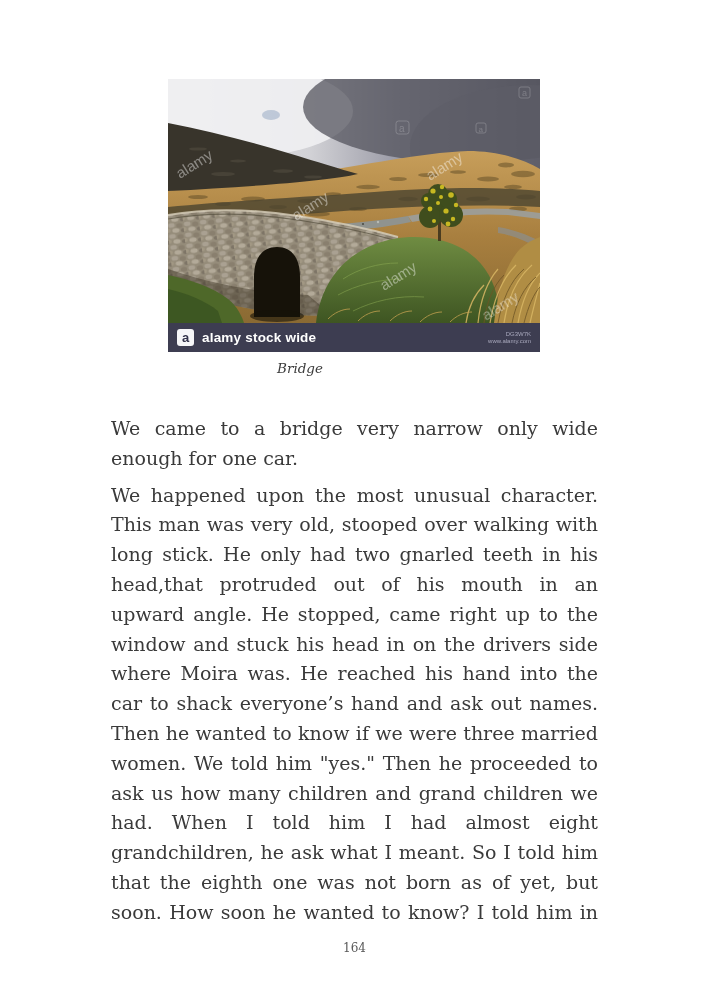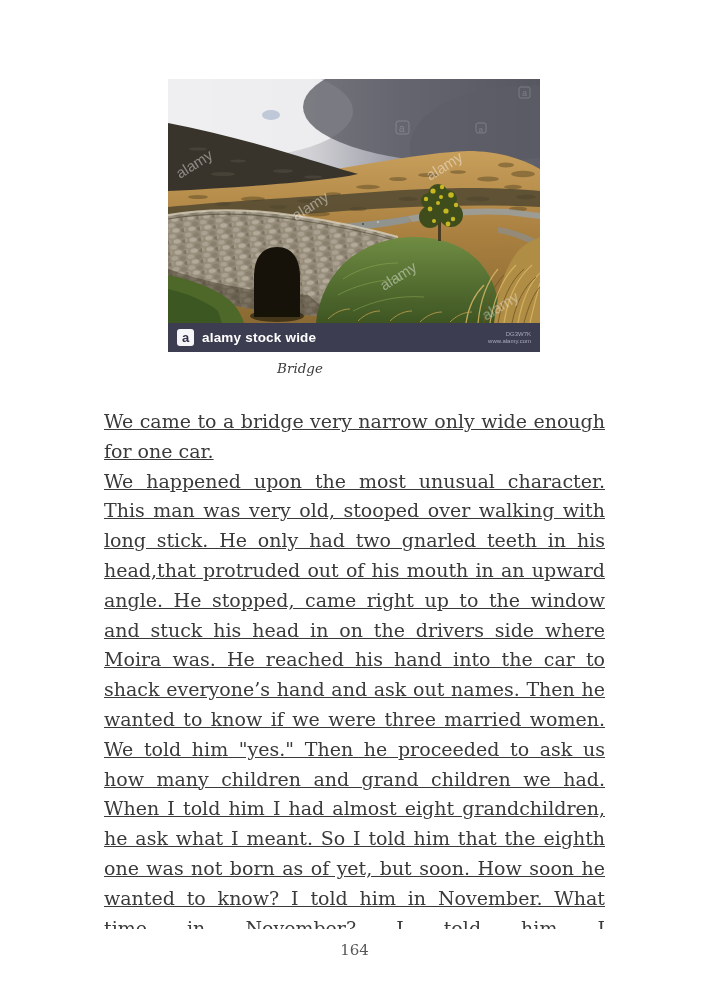--- a/index.html
+++ b/index.html
@@ -33,26 +33,26 @@
   
   .caption {
     position: absolute; left: 0; top: 360px; width: 600px;
     text-align: center; font-style: italic; font-size: 13.5px; color: #3c3c3c;
   }
   
   .body-text {
     position: absolute; left: 104px; top: 407px; width: 501px; height: 522px;
     overflow: hidden; font-size: 19px; line-height: 29.8px; color: #3a3a3a;
   }
-  .body-text p { margin: 0; text-align: justify; text-decoration: underline; }
+  .body-text p { margin: 7px; text-align: justify; }
   .body-text p.cont { text-align-last: justify; }
   
   .page-number {
     position: absolute; left: 0; top: 941px; width: 709px;
-    text-align: center; font-size: 15px; color: #585858;
+    text-align: center; font-size: 12px; color: #585858;
   }
 </style>
 </head>
 <body>
 
 <div class="page">
 
   <figure class="photo" style="margin:0">
     <svg class="photo-canvas" viewBox="0 0 372 244">
       <defs>

